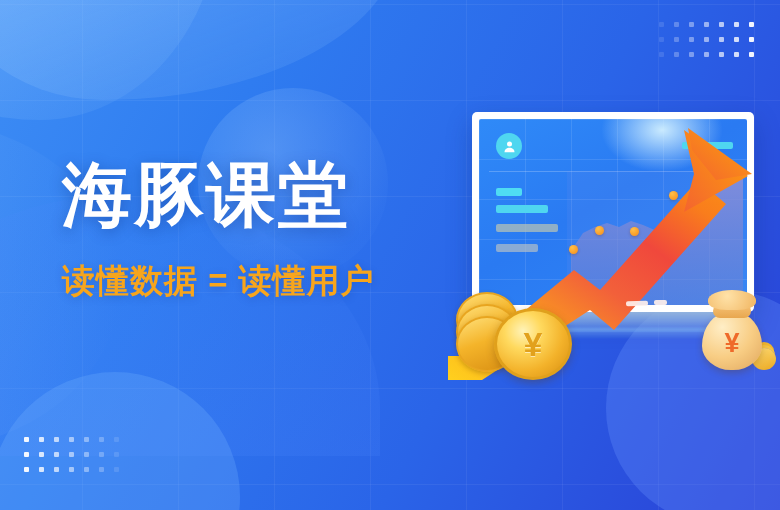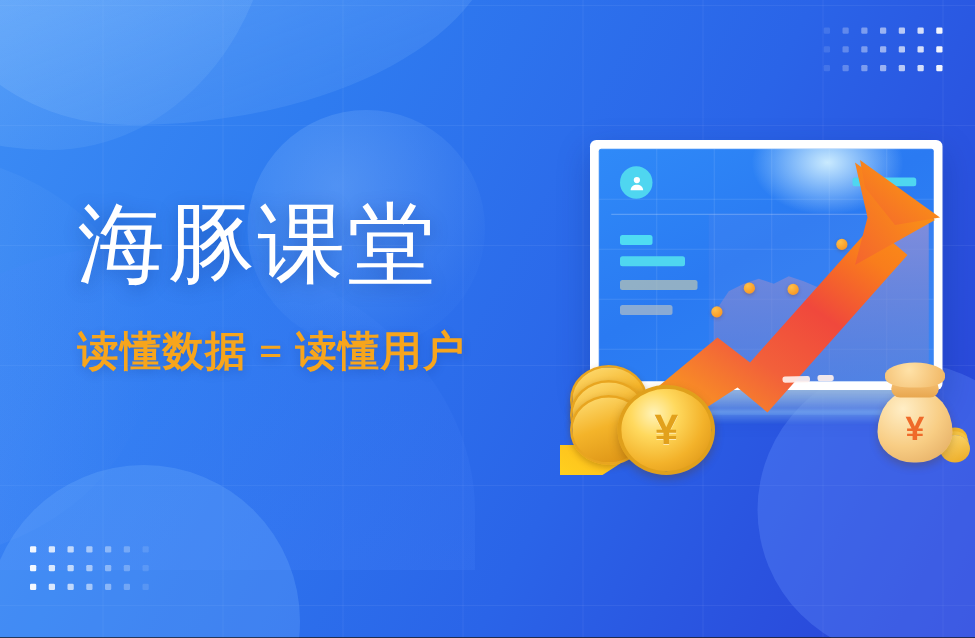--- a/index.html
+++ b/index.html
@@ -109,35 +109,34 @@
   .text-block {
     position: absolute;
     left: 62px;
     top: 160px;
     z-index: 6;
   }
   .main-title {
     margin: 0;
     font-size: 70px;
     line-height: 1.02;
-    font-weight: 400;
+    font-weight: 700;
     color: #ffffff;
     letter-spacing: 2px;
     text-shadow: 0 3px 14px rgba(10,40,120,0.35);
     white-space: nowrap;
   }
   .subtitle {
     margin: 28px 0 0 0;
     font-size: 33px;
     font-weight: 700;
     color: #f7a51c;
     letter-spacing: 1px;
     white-space: nowrap;
     text-shadow: 0 2px 8px rgba(10,40,120,0.22);
-    font-family: Liberation Serif, serif;
   }
 
   
   .illustration {
     position: absolute;
     left: 448px;
     top: 84px;
     width: 332px;
     height: 320px;
     z-index: 5;

